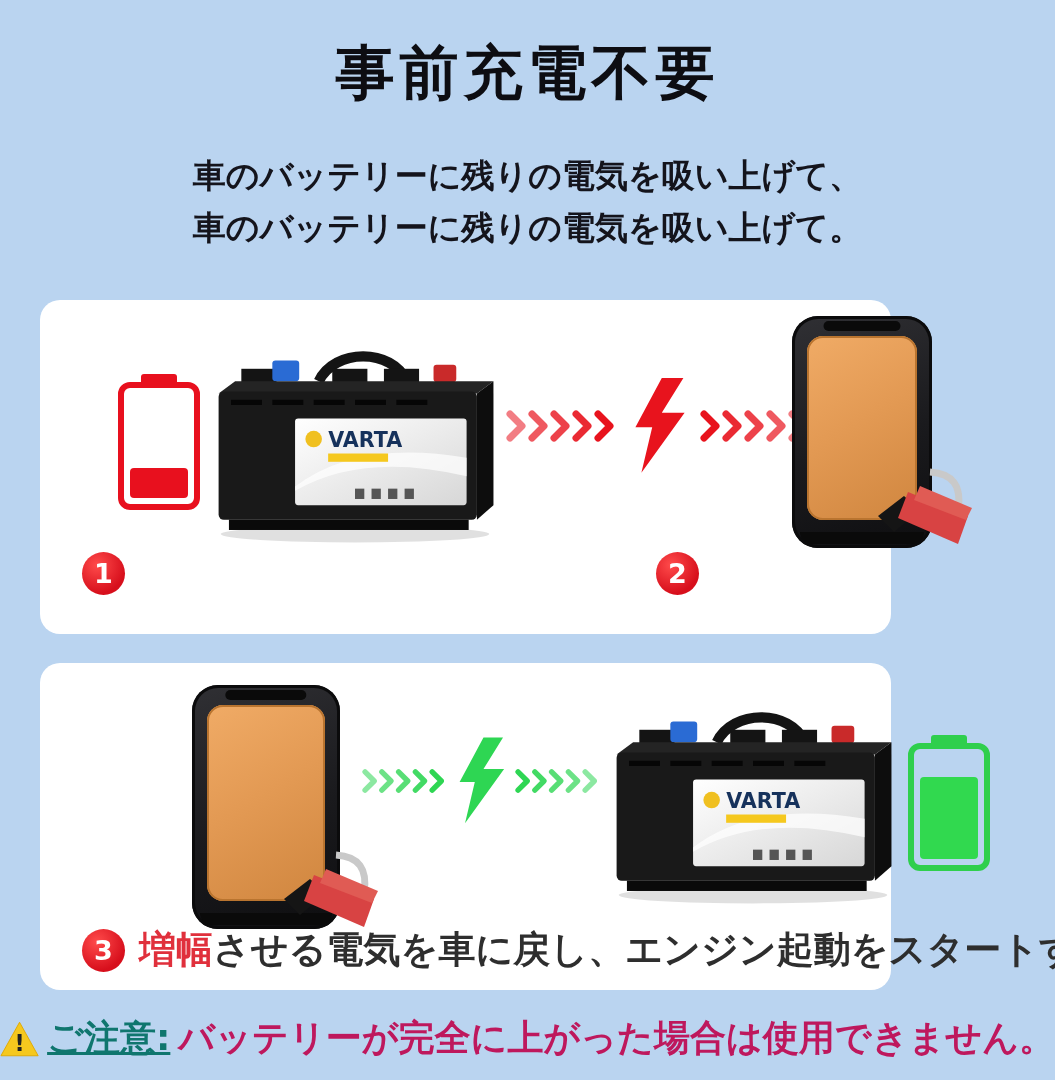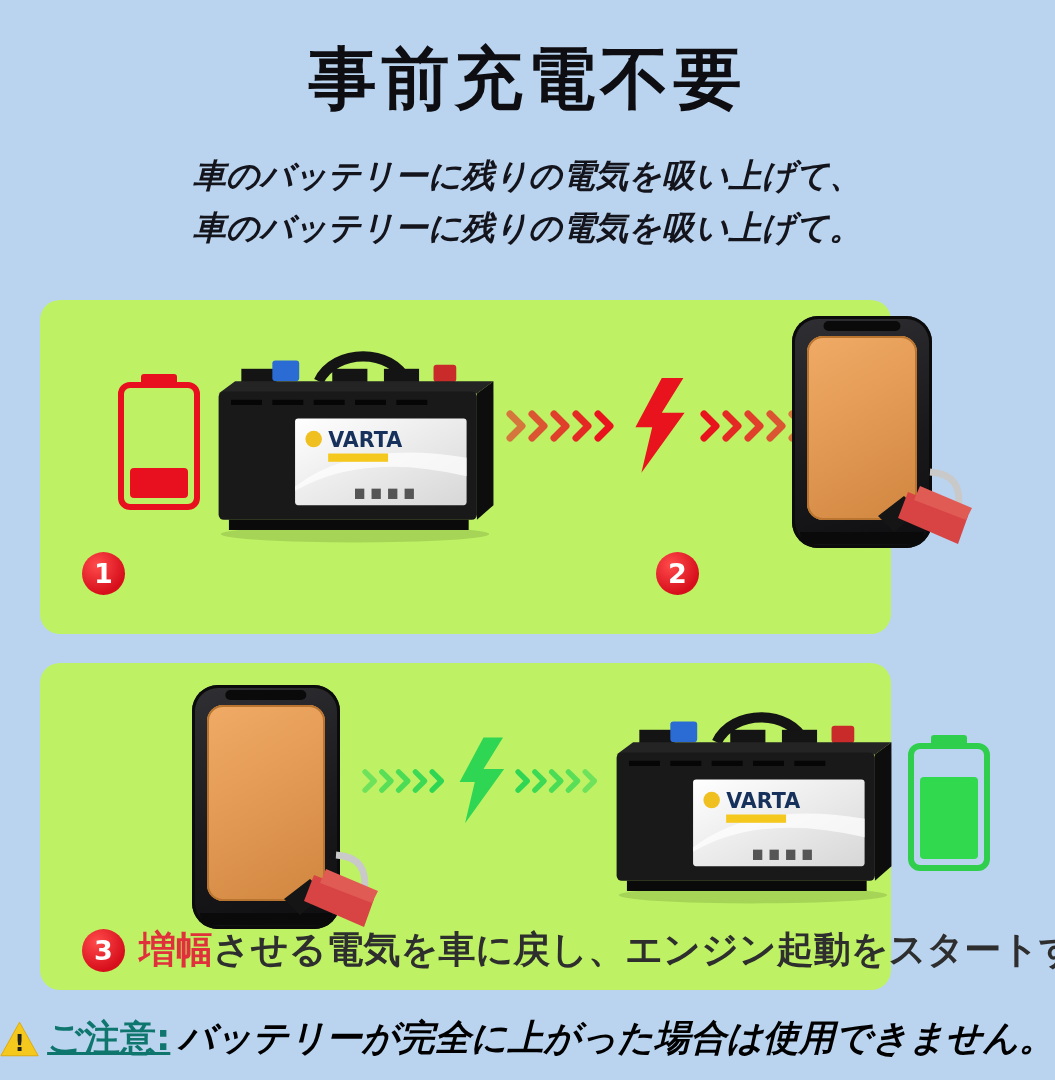--- a/index.html
+++ b/index.html
@@ -3,32 +3,31 @@
 <meta charset="utf-8">
 <style>
   html,body{margin:0;padding:0;}
   body{
     width:1055px;height:1080px;position:relative;overflow:hidden;
     background:#bad4f0;
     font-family:"DejaVu Sans","Liberation Sans",sans-serif;
   }
   .title{
     position:absolute;top:34px;left:0;width:100%;
-    text-align:center;font-size:68px;font-weight:900;color:#0d0d12;
+    text-align:center;font-size:59px;font-weight:900;color:#0d0d12;
     letter-spacing:5px;
   }
   .subtitle{
     position:absolute;top:150px;left:0;width:100%;
     text-align:center;font-size:33px;font-weight:600;color:#14141c;
     line-height:52px;
-    font-style:italic;
   }
   .panel{
     position:absolute;left:40px;width:851px;
-    background:#bef264;border-radius:20px;
+    background:#ffffff;border-radius:20px;
   }
   #panel1{top:300px;height:334px;}
   #panel2{top:663px;height:327px;}
 
   
   .batt-icon{position:absolute;}
   .batt-shell{
     width:70px;height:116px;border:6px solid;border-radius:12px;position:relative;
     background:transparent;
   }
@@ -86,21 +85,21 @@
   }
   .hl-red{color:#e0303c;}
 
   
   .notice{
     position:absolute;top:1014px;left:0;width:100%;
     display:flex;align-items:center;justify-content:center;gap:8px;
     font-size:36px;font-weight:bold;white-space:nowrap;
   }
   .notice .lbl{color:#0f766e;text-decoration:underline;}
-  .notice .txt{color:#000000;font-style:italic;}
+  .notice .txt{color:#be185d;}
 </style>
 </head>
 <body>
 
 <div class="title">事前充電不要</div>
 
 <div class="subtitle">
   <div>車のバッテリーに残りの電気を吸い上げて、</div>
   <div>車のバッテリーに残りの電気を吸い上げて。</div>
 </div>

